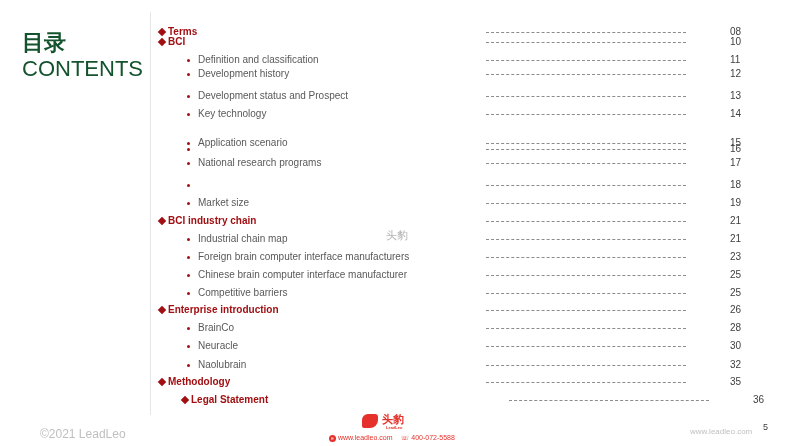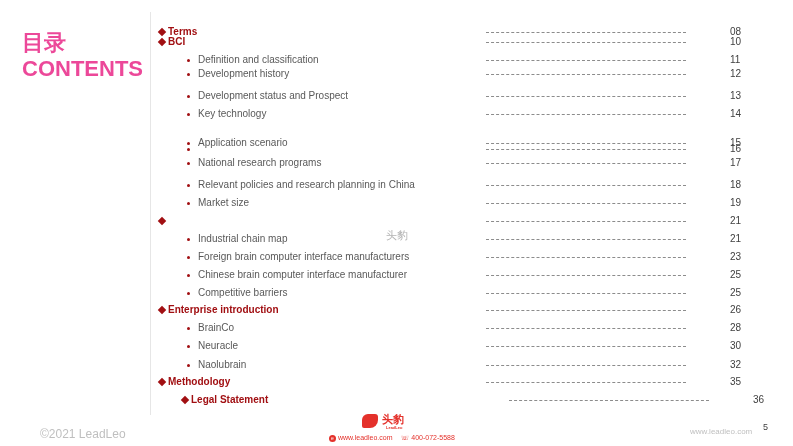--- a/index.html
+++ b/index.html
@@ -1,19 +1,19 @@
 <!DOCTYPE html>
 <html><head>
   <meta charset="utf-8">
   <style>
     html, body { margin:0; padding:0; }
     body { width:793px; height:446px; background:#ffffff; position:relative; overflow:hidden; font-family:"Liberation Sans", sans-serif; }
-    .title-block { position:absolute; left:22px; top:30px; color:#ec4899; font-family:"DejaVu Sans", sans-serif; }
+    .title-block { position:absolute; left:22px; top:30px; color:#14532d; font-family:"DejaVu Sans", sans-serif; }
     .title-cn { font-size:22px; font-weight:bold; line-height:26px; }
-    .title-en { font-size:22px; font-weight:bold; line-height:26px; letter-spacing:0; font-family:"Liberation Sans", sans-serif; }
+    .title-en { font-size:22px; font-weight:normal; line-height:26px; letter-spacing:0; font-family:"Liberation Sans", sans-serif; }
     .vline { position:absolute; left:150px; top:12px; width:1px; height:403px; background:#e6e6e6; }
     .toc { position:absolute; left:0; top:15px; width:793px; }
     .row { position:absolute; left:0; width:793px; height:18px; }
     .row .label { position:absolute; top:0; font-size:10px; line-height:18px; white-space:nowrap; }
     .row.main .label { left:158px; color:#a10f12; font-weight:bold; }
     .row.sub .label { left:186px; color:#595959; }
     .row.main .diamond { position:absolute; left:159px; top:6px; width:6px; height:6px; background:#a10f12; transform:rotate(45deg); }
     .row.main .label .txt { margin-left:10px; }
     .row.sub .bullet { position:absolute; left:187px; top:8px; width:3px; height:3px; border-radius:50%; background:#a10f12; }
     .row.sub .label .txt { margin-left:12px; }
@@ -90,32 +90,32 @@
       <span class="page">16</span>
     </div>
     <div class="row sub" style="top: 139px;">
       <span class="bullet"></span>
       <span class="label"><span class="txt">National research programs</span></span>
       <span class="dots"></span>
       <span class="page">17</span>
     </div>
     <div class="row sub" style="top: 161.1px;">
       <span class="bullet"></span>
-      <span class="label"><span class="txt">Relevant policies and research planning in China</span></span>
       <span class="dots"></span>
       <span class="page">18</span>
     </div>
     <div class="row sub" style="top: 179px;">
       <span class="bullet"></span>
       <span class="label"><span class="txt">Market size</span></span>
       <span class="dots"></span>
       <span class="page">19</span>
     </div>
     <div class="row main" style="top: 196.9px;">
       <span class="diamond"></span>
+      <span class="label"><span class="txt">BCI industry chain</span></span>
       <span class="dots"></span>
       <span class="page">21</span>
     </div>
     <div class="row sub" style="top: 214.8px;">
       <span class="bullet"></span>
       <span class="label"><span class="txt">Industrial chain map</span></span>
       <span class="dots"></span>
       <span class="page">21</span>
     </div>
     <div class="row sub" style="top: 232.7px;">

